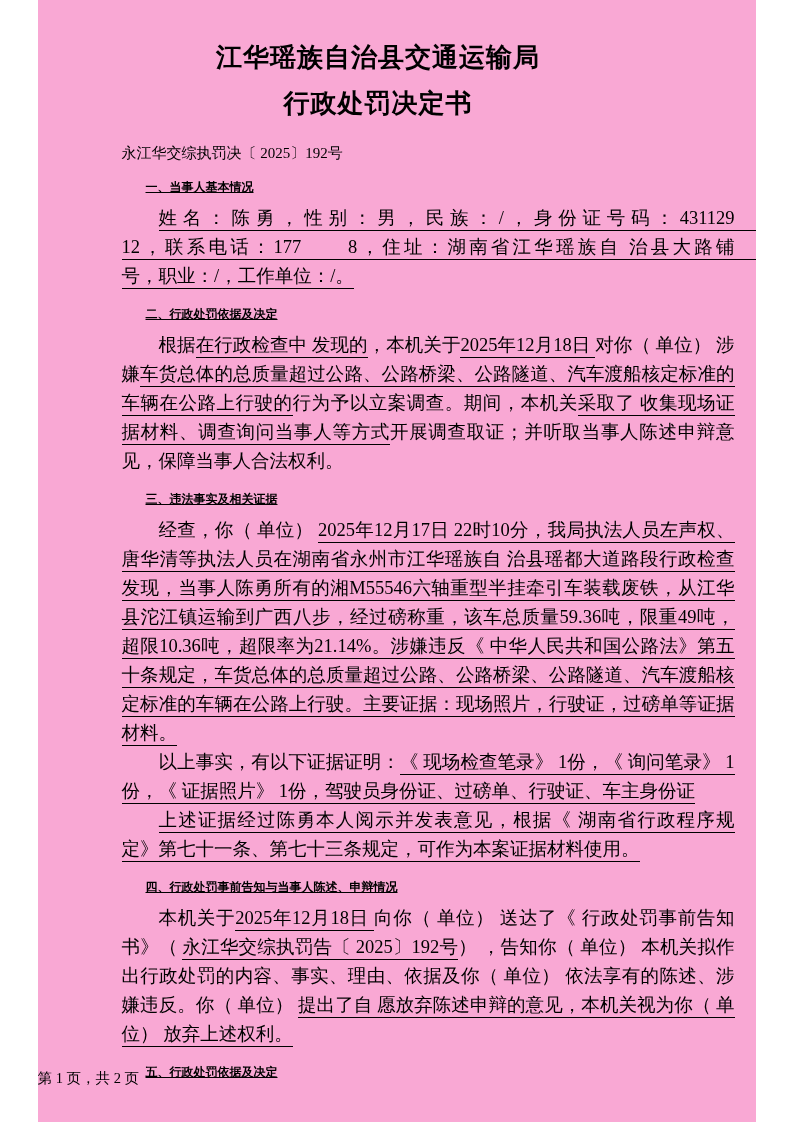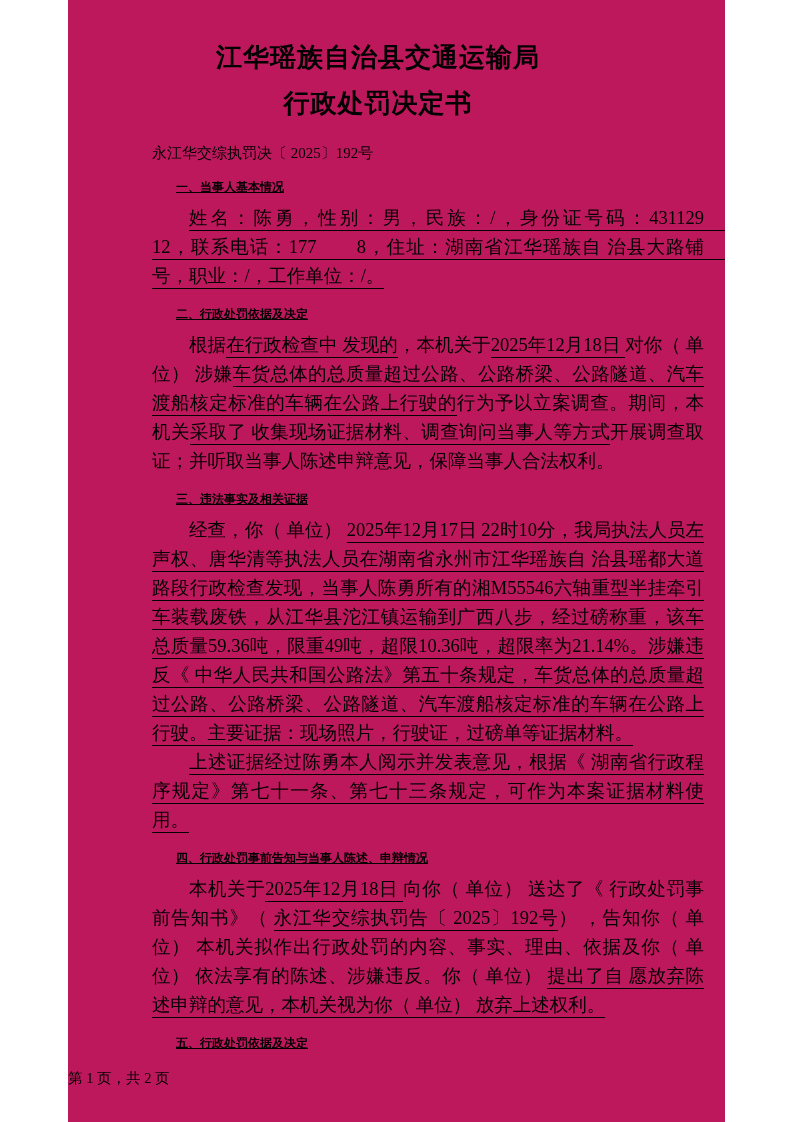--- a/index.html
+++ b/index.html
@@ -2,24 +2,24 @@
 <html lang="zh"><head>
 <meta charset="utf-8">
 <style>
   html, body {
     margin: 0;
     padding: 0;
     background: #ffffff;
   }
   .page {
     position: relative;
-    width: 657px;
+    width: 718px;
     height: 1122px;
     margin: 0 auto;
-    background: #be185d;
+    background: #f9a8d4;
     color: #000000;
     box-sizing: border-box;
     padding: 34px 21px 0 84px;
     font-family: "Liberation Serif", "DejaVu Serif", serif;
     overflow: hidden;
   }
   .title {
     font-family: "Liberation Sans", "DejaVu Sans", sans-serif;
     font-weight: bold;
     font-size: 26px;
@@ -73,19 +73,20 @@
   <div class="title">江华瑶族自治县交通运输局</div>
   <div class="title">行政处罚决定书</div>
   <div class="docnum">永江华交综执罚决〔 2025〕192号</div>
   <div id="doc-body">
       <div class="sec-heading">一、当事人基本情况</div>
       <p class="para"><span class="seg u">姓名：陈勇，性别：男，民族：/，身份证号码：431129　　　　　　12，联系电话：177　　8，住址：湖南省江华瑶族自 治县大路铺　　　　　　号，职业：/，工作单位：/。</span></p>
       <div class="sec-heading">二、行政处罚依据及决定</div>
       <p class="para"><span class="seg">根据</span><span class="seg u">在行政检查中 发现的</span><span class="seg">，本机关于</span><span class="seg u">2025年12月18日 </span><span class="seg">对你（ 单位） 涉嫌</span><span class="seg u">车货总体的总质量超过公路、公路桥梁、公路隧道、汽车渡船核定标准的车辆在公路上行驶的</span><span class="seg">行为予以立案调查。期间，本机关</span><span class="seg u">采取了 收集现场证据材料、调查询问当事人等方式</span><span class="seg">开展调查取证；并听取当事人陈述申辩意见，保障当事人合法权利。</span></p>
       <div class="sec-heading">三、违法事实及相关证据</div>
       <p class="para"><span class="seg">经查，你（ 单位） </span><span class="seg u">2025年12月17日 22时10分，我局执法人员左声权、唐华清等执法人员在湖南省永州市江华瑶族自 治县瑶都大道路段行政检查发现，当事人陈勇所有的湘M55546六轴重型半挂牵引车装载废铁，从江华县沱江镇运输到广西八步，经过磅称重，该车总质量59.36吨，限重49吨，超限10.36吨，超限率为21.14%。涉嫌违反《 中华人民共和国公路法》第五十条规定，车货总体的总质量超过公路、公路桥梁、公路隧道、汽车渡船核定标准的车辆在公路上行驶。主要证据：现场照片，行驶证，过磅单等证据材料。</span></p>
+      <p class="para"><span class="seg">以上事实，有以下证据证明：</span><span class="seg u">《 现场检查笔录》 1份，《 询问笔录》 1份，《 证据照片》 1份，驾驶员身份证、过磅单、行驶证、车主身份证</span></p>
       <p class="para"><span class="seg u">上述证据经过陈勇本人阅示并发表意见，根据《 湖南省行政程序规定》第七十一条、第七十三条规定，可作为本案证据材料使用。</span></p>
       <div class="sec-heading">四、行政处罚事前告知与当事人陈述、申辩情况</div>
       <p class="para"><span class="seg">本机关于</span><span class="seg u">2025年12月18日 </span><span class="seg">向你（ 单位） 送达了《 行政处罚事前告知书》（ </span><span class="seg u">永江华交综执罚告〔 2025〕192号</span><span class="seg">） ，告知你（ 单位） 本机关拟作出行政处罚的内容、事实、理由、依据及你（ 单位） 依法享有的陈述、涉嫌违反。你（ 单位） </span><span class="seg u">提出了自 愿放弃陈述申辩的意见，本机关视为你（ 单位） 放弃上述权利。</span></p>
       <div class="sec-heading">五、行政处罚依据及决定</div>
     </div>
   <div class="footer">第 1 页，共 2 页</div>
 </div>
 
 </body></html>

